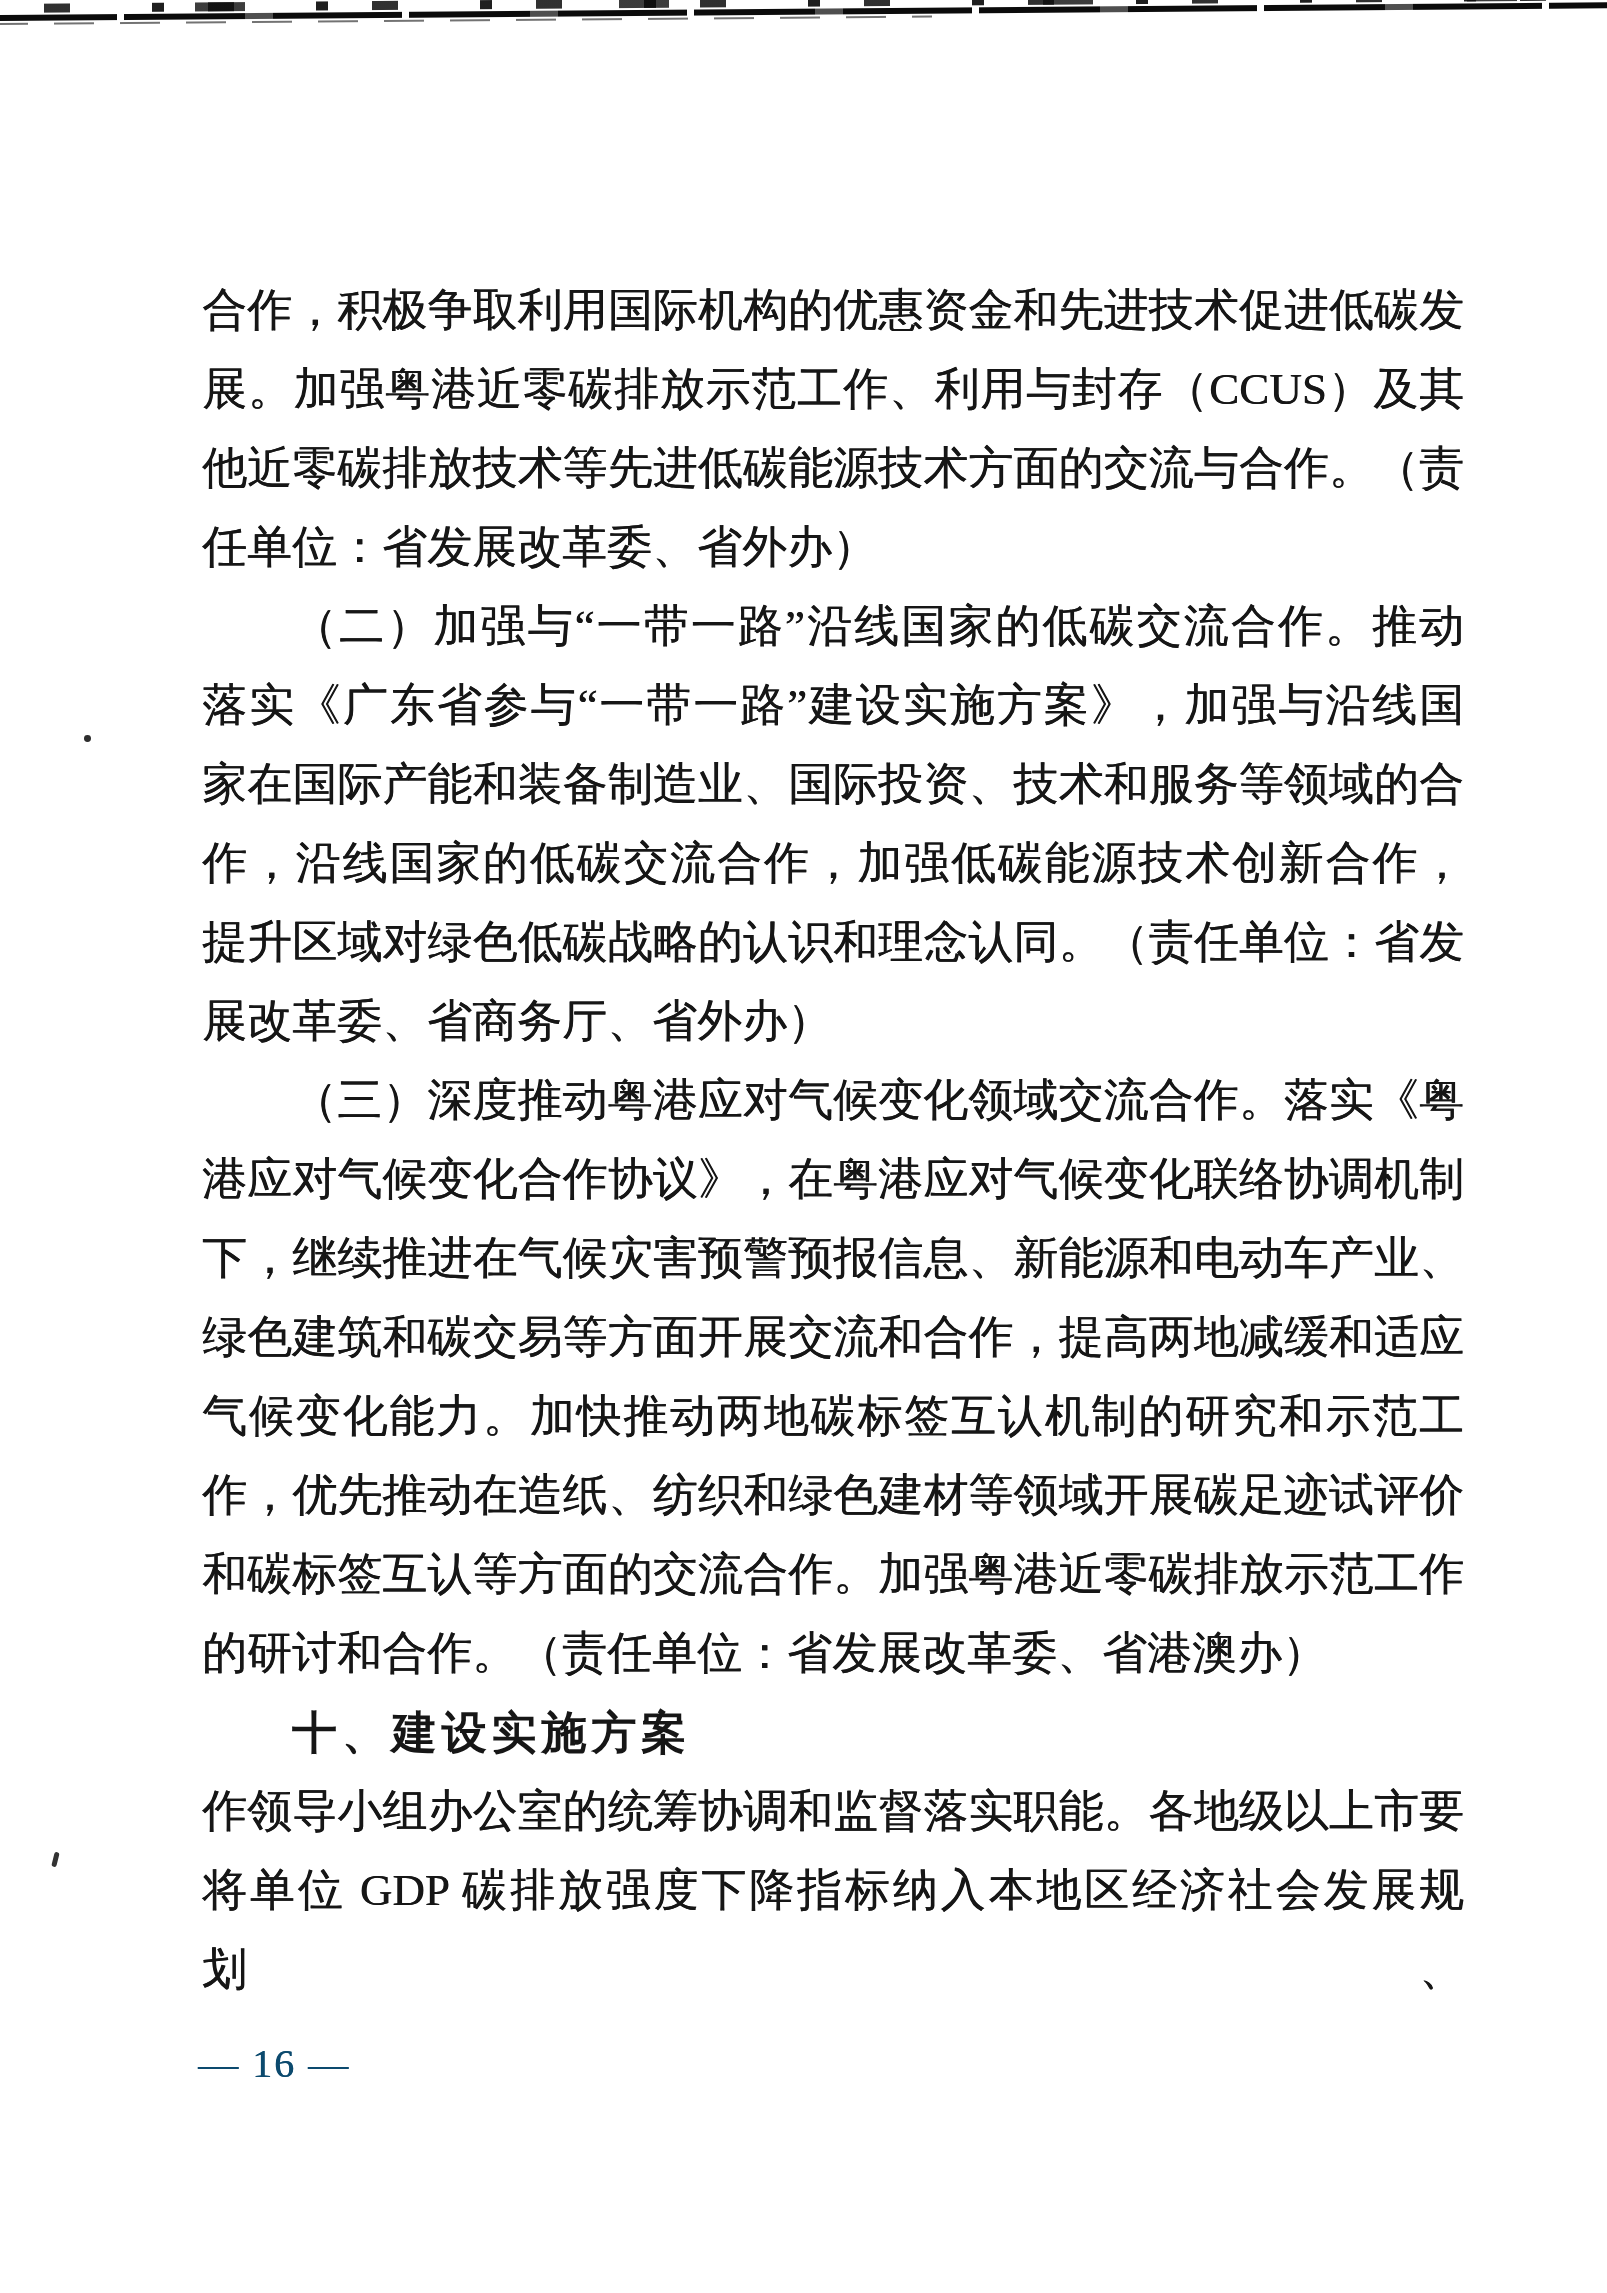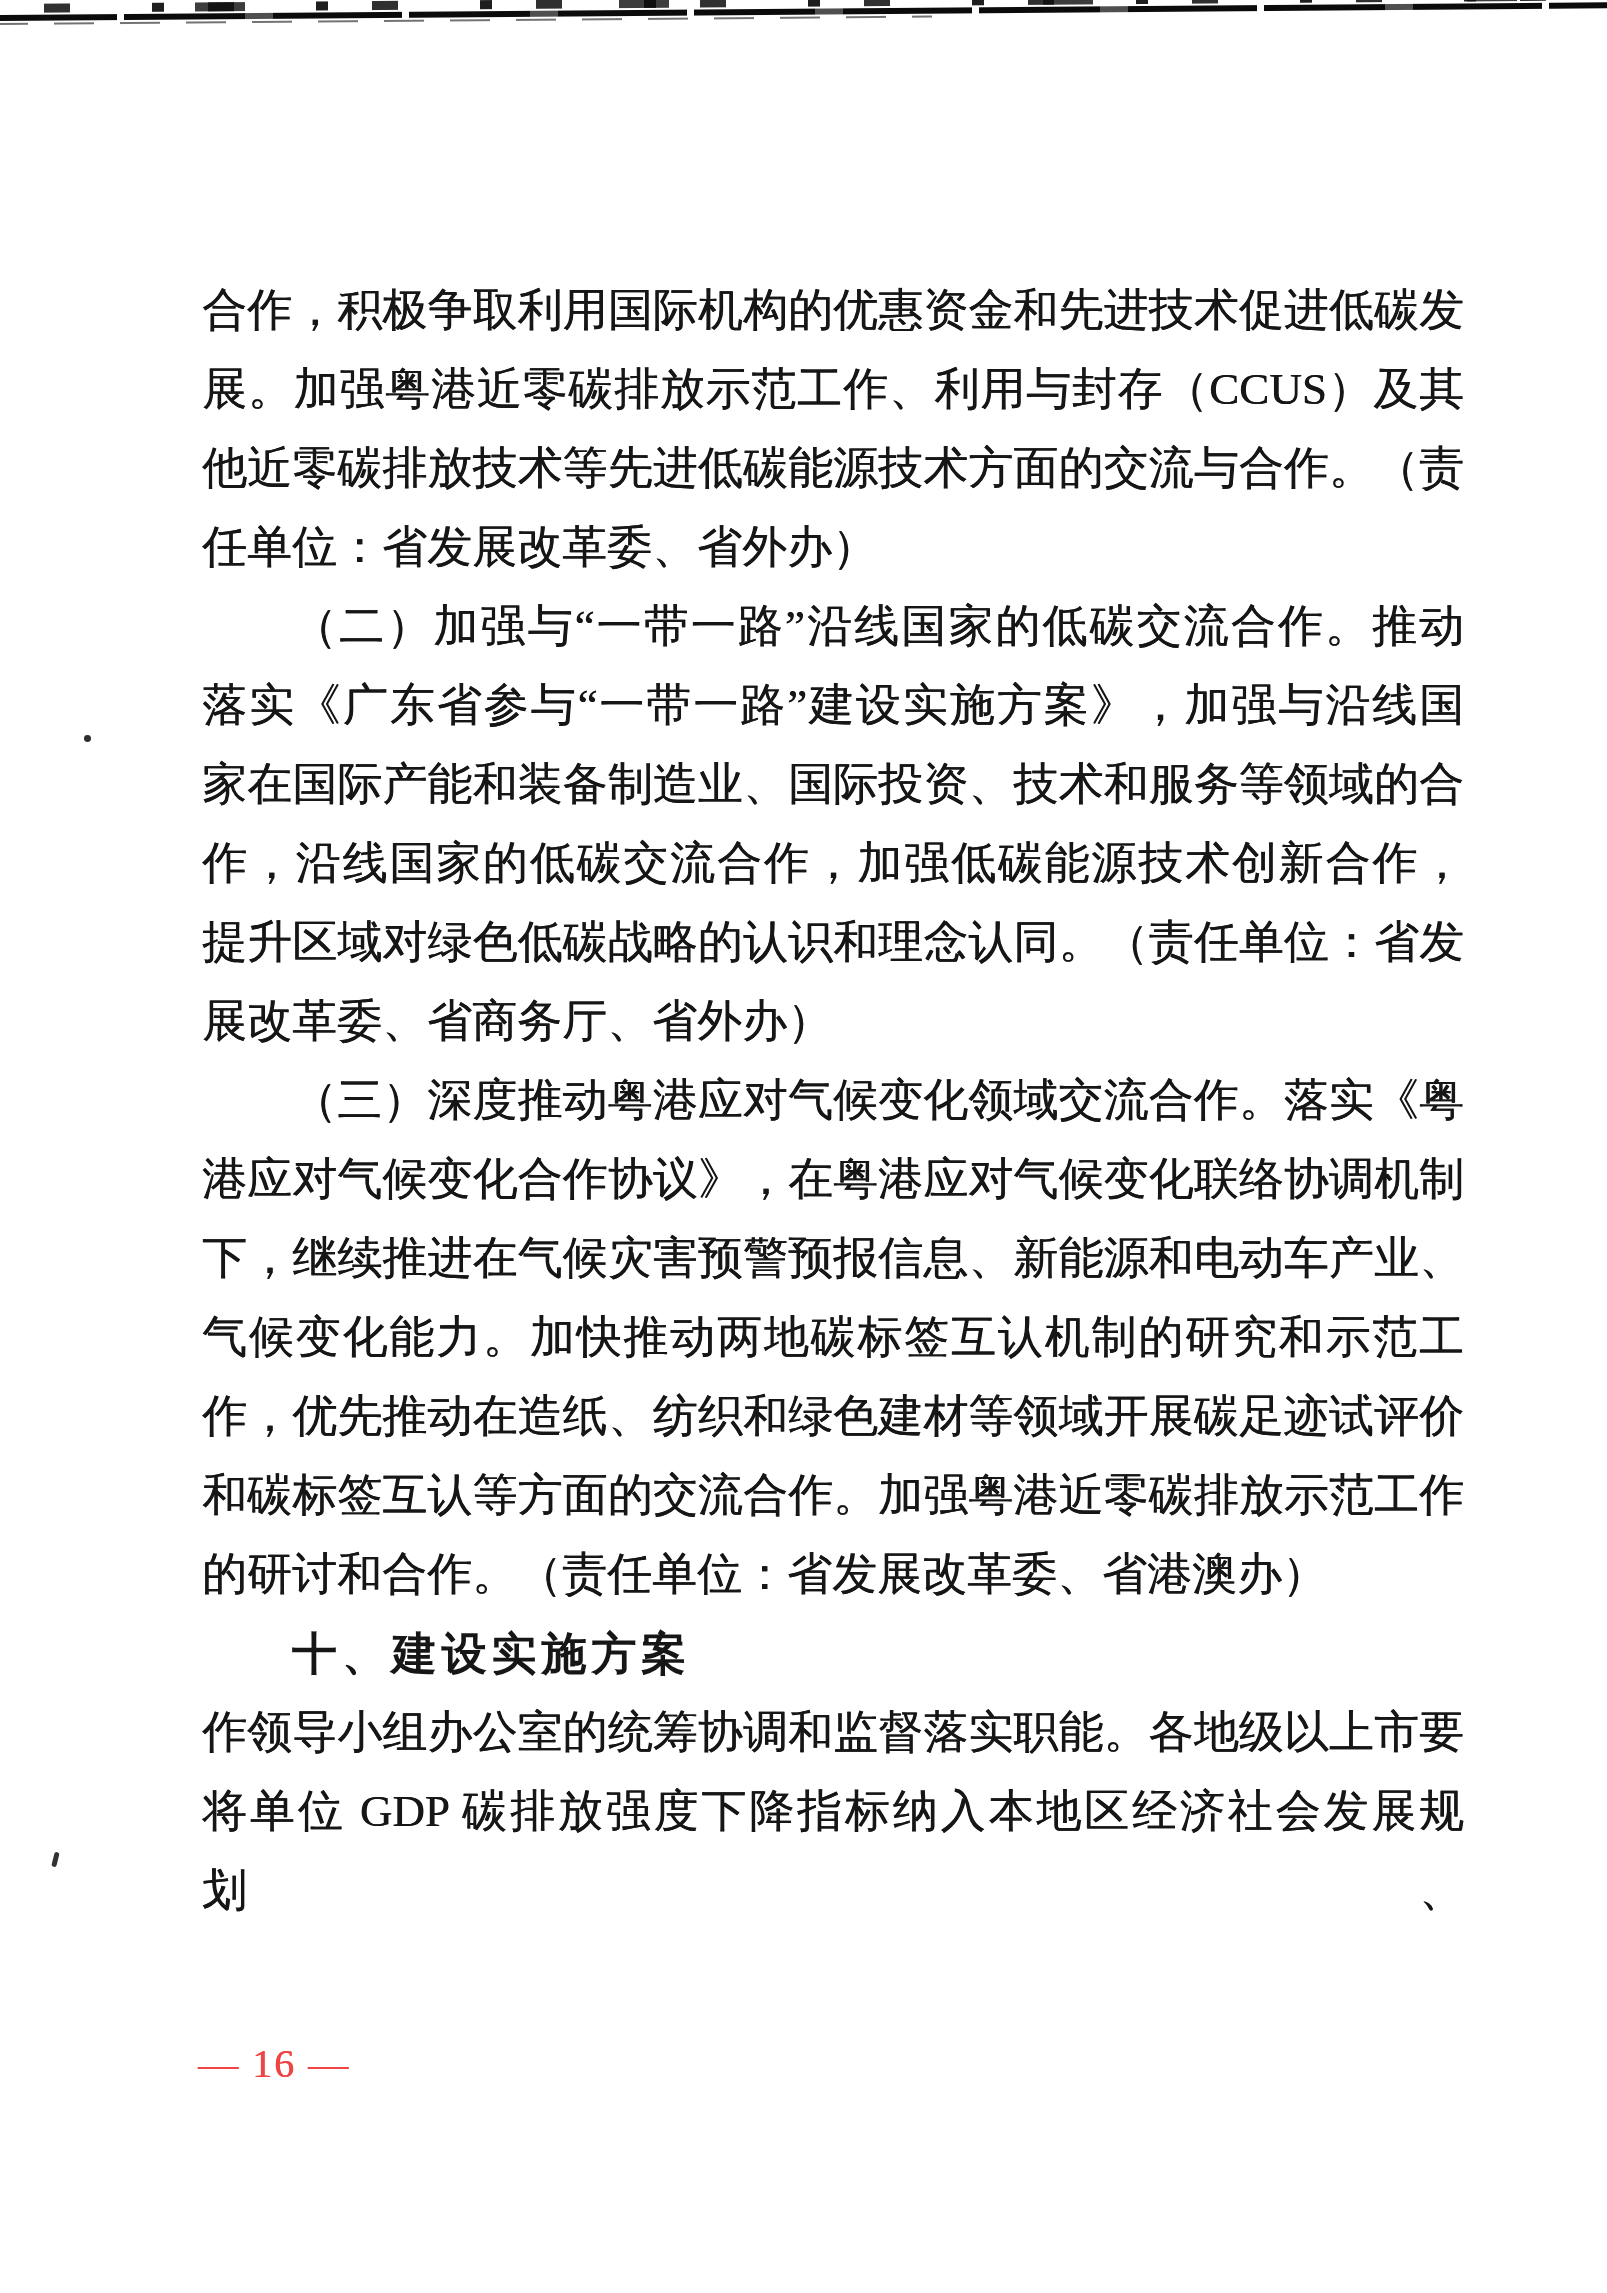--- a/index.html
+++ b/index.html
@@ -62,21 +62,21 @@
     text-shadow: none;
   }
 
   
   .page-number {
     position: absolute;
     left: 198px; top: 2039px;
     font-size: 40px;
     line-height: 49px;
     letter-spacing: 2px;
-    color: #ef4444;
+    color: #0c4a6e;
     text-shadow: 0.5px 0 0 currentColor;
   }
 
   
   .speck-a {
     position: absolute; left: 84px; top: 735px;
     width: 6.9px; height: 6.9px; border-radius: 50%;
     background: #2e2e2e;
   }
   .speck-b {
@@ -104,20 +104,21 @@
       <div class="line">任单位：省发展改革委、省外办）</div>
       <div class="line justify indent">（二）加强与“一带一路”沿线国家的低碳交流合作。推动</div>
       <div class="line justify">落实《广东省参与“一带一路”建设实施方案》，加强与沿线国</div>
       <div class="line justify">家在国际产能和装备制造业、国际投资、技术和服务等领域的合</div>
       <div class="line justify">作，沿线国家的低碳交流合作，加强低碳能源技术创新合作，</div>
       <div class="line justify">提升区域对绿色低碳战略的认识和理念认同。（责任单位：省发</div>
       <div class="line">展改革委、省商务厅、省外办）</div>
       <div class="line justify indent">（三）深度推动粤港应对气候变化领域交流合作。落实《粤</div>
       <div class="line justify">港应对气候变化合作协议》，在粤港应对气候变化联络协调机制</div>
       <div class="line justify">下，继续推进在气候灾害预警预报信息、新能源和电动车产业、</div>
+      <div class="line justify">绿色建筑和碳交易等方面开展交流和合作，提高两地减缓和适应</div>
       <div class="line justify">气候变化能力。加快推动两地碳标签互认机制的研究和示范工</div>
       <div class="line justify">作，优先推动在造纸、纺织和绿色建材等领域开展碳足迹试评价</div>
       <div class="line justify">和碳标签互认等方面的交流合作。加强粤港近零碳排放示范工作</div>
       <div class="line">的研讨和合作。（责任单位：省发展改革委、省港澳办）</div>
       <div class="line indent bold">十、建设实施方案</div>
       <div class="line justify">作领导小组办公室的统筹协调和监督落实职能。各地级以上市要</div>
       <div class="line justify">将单位 GDP 碳排放强度下降指标纳入本地区经济社会发展规划、</div>
     </div>
 
   <div class="speck-a"></div>

